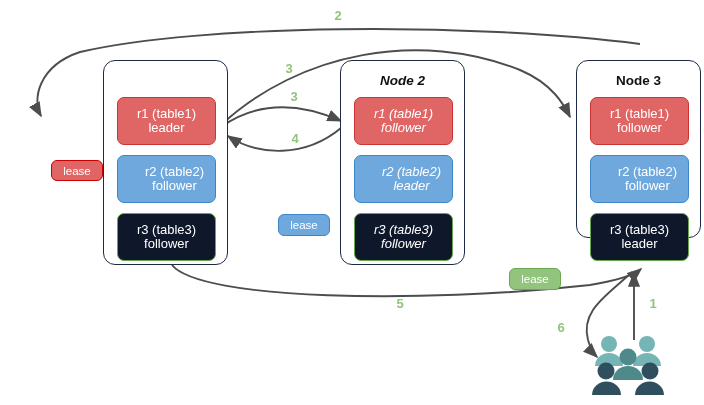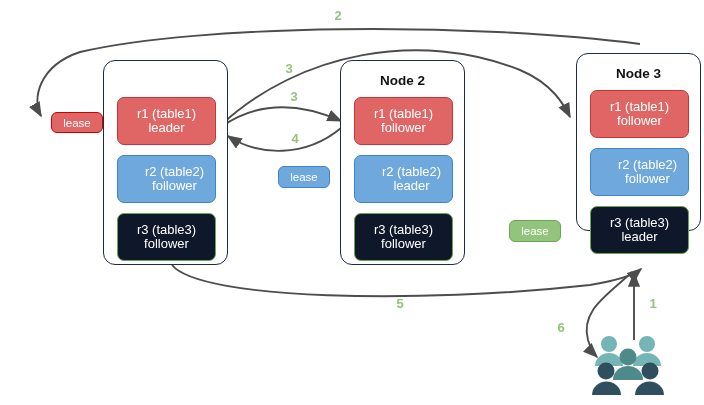--- a/index.html
+++ b/index.html
@@ -14,21 +14,21 @@
   .replica{position:absolute;border-radius:7px;box-sizing:border-box;
            display:flex;flex-direction:column;align-items:center;
            justify-content:center;color:#ffffff;font-size:13px;line-height:14px;
            }
   .replica .l1,.replica .l2{display:block;}
   .r-red{background:#e06666;border:1.4px solid #cc3333;}
   .r-blue{background:#6fa8dc;border:1.4px solid #3d85c6;padding-left:16px;}
   .r-green{background:#0f172a;border:1.4px solid #6aa84f;}
   .lease{position:absolute;border-radius:6px;box-sizing:border-box;
          display:flex;align-items:center;justify-content:center;
-         color:#ffffff;font-size:11.5px;}
+         color:#ffffff;font-size:11.5px;margin-top:48px;}
   .lease-red{background:#e06666;border:1.4px solid #cc0000;}
   .lease-blue{background:#6fa8dc;border:1.4px solid #3d85c6;}
   .lease-green{background:#93c47d;border:1.4px solid #6aa84f;}
   .step{position:absolute;color:#93c47d;font-size:13px;font-weight:bold;
         text-align:center;}
   .users{position:absolute;}
 </style>
 </head>
 <body>
 
@@ -67,37 +67,37 @@
     <div class="replica r-blue" style="left:13px;top:94px;width:99px;height:48px;">
       <span class="l1">r2 (table2)</span>
       <span class="l2">follower</span>
     </div>
     <div class="replica r-green" style="left:13px;top:152px;width:99px;height:48px;">
       <span class="l1">r3 (table3)</span>
       <span class="l2">follower</span>
     </div>
   </div>
 
-  <div class="node-box" style="left:340px;top:60px;width:125px;height:205px;">
+  <div class="node-box" style="left:340px;top:60px;width:125px;height:205px;font-style:italic;">
     <div class="node-title" style="top:12px;">Node 2</div>
     <div class="replica r-red" style="left:13px;top:36px;width:99px;height:48px;">
       <span class="l1">r1 (table1)</span>
       <span class="l2">follower</span>
     </div>
     <div class="replica r-blue" style="left:13px;top:94px;width:99px;height:48px;">
       <span class="l1">r2 (table2)</span>
       <span class="l2">leader</span>
     </div>
     <div class="replica r-green" style="left:13px;top:152px;width:99px;height:48px;">
       <span class="l1">r3 (table3)</span>
       <span class="l2">follower</span>
     </div>
   </div>
 
-  <div class="node-box" style="left:576px;top:53px;width:125px;height:178px;">
+  <div class="node-box" style="left:576px;top:60px;width:125px;height:178px;">
     <div class="node-title" style="top:12px;">Node 3</div>
     <div class="replica r-red" style="left:13px;top:36px;width:99px;height:48px;">
       <span class="l1">r1 (table1)</span>
       <span class="l2">follower</span>
     </div>
     <div class="replica r-blue" style="left:13px;top:94px;width:99px;height:48px;">
       <span class="l1">r2 (table2)</span>
       <span class="l2">follower</span>
     </div>
     <div class="replica r-green" style="left:13px;top:152px;width:99px;height:48px;">

